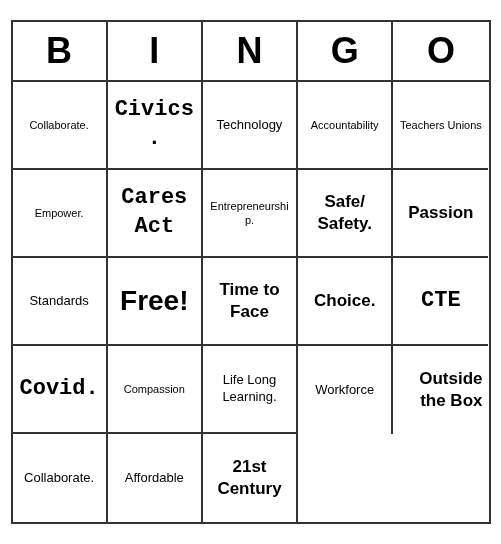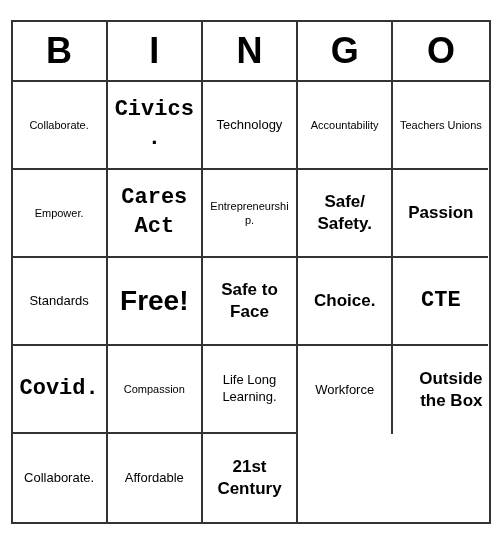--- a/index.html
+++ b/index.html
@@ -118,21 +118,21 @@
       <div class="bingo-cell">
         <span class="cell-text medium">Passion</span>
       </div>
       <div class="bingo-cell">
         <span class="cell-text">Standards</span>
       </div>
       <div class="bingo-cell">
         <span class="cell-text free">Free!</span>
       </div>
       <div class="bingo-cell">
-        <span class="cell-text medium">Safe to Face</span>
+        <span class="cell-text medium">Time to Face</span>
       </div>
       <div class="bingo-cell">
         <span class="cell-text medium">Choice.</span>
       </div>
       <div class="bingo-cell">
         <span class="cell-text large">CTE</span>
       </div>
       <div class="bingo-cell">
         <span class="cell-text large">Covid.</span>
       </div>

